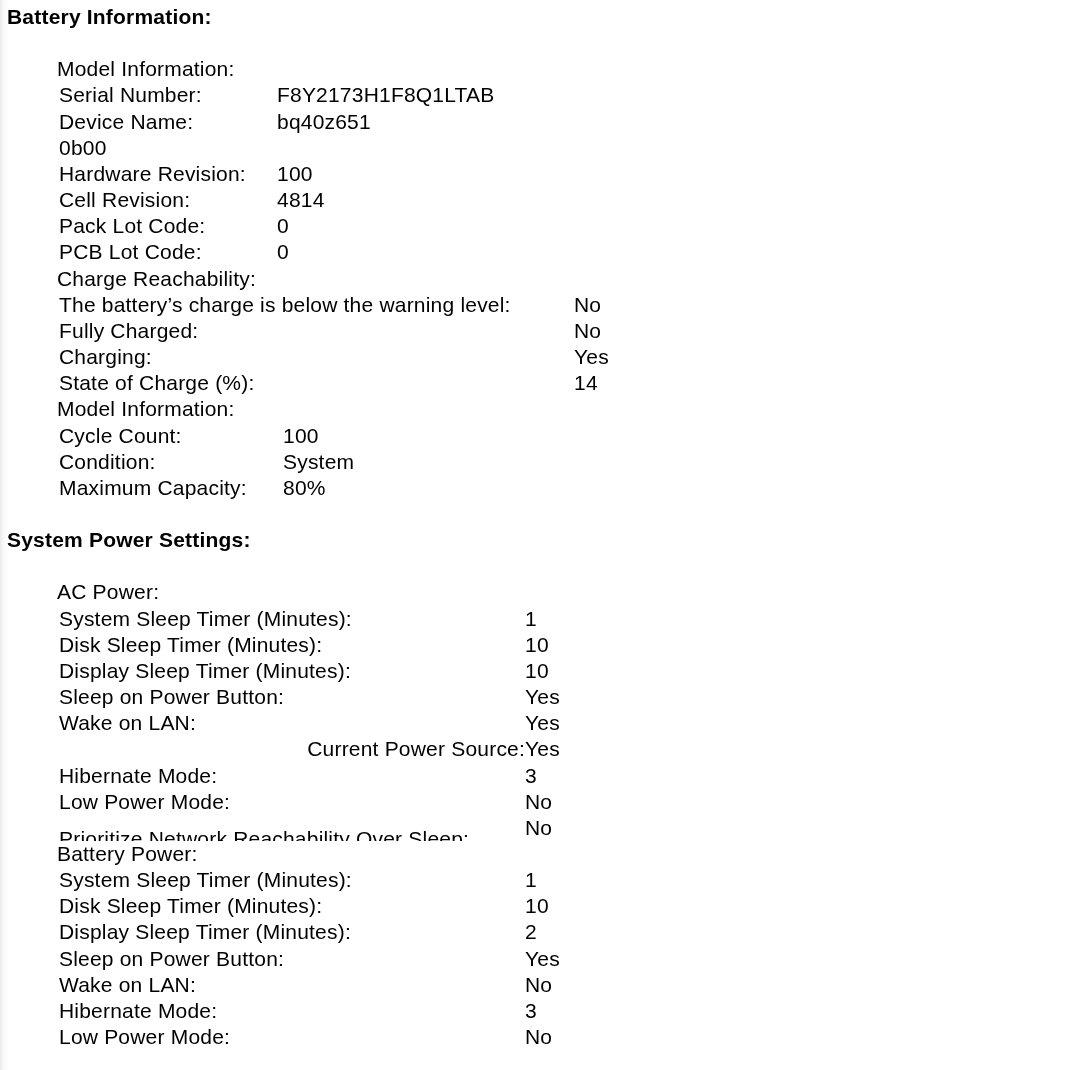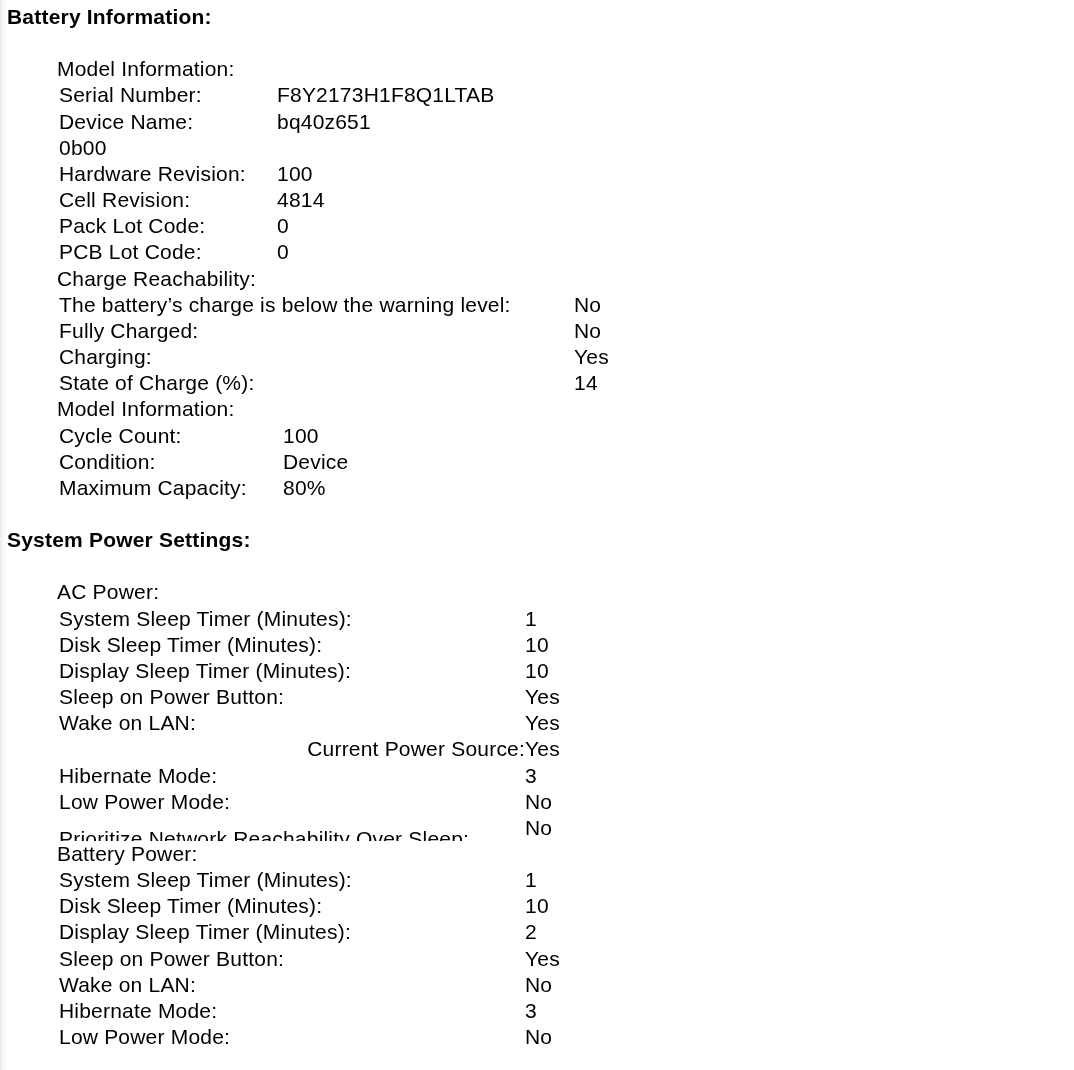--- a/index.html
+++ b/index.html
@@ -70,21 +70,21 @@
       <div class="line row"><span class="label" style="width: 218px;">Cell Revision:</span><span class="value">4814</span></div>
       <div class="line row"><span class="label" style="width: 218px;">Pack Lot Code:</span><span class="value">0</span></div>
       <div class="line row"><span class="label" style="width: 218px;">PCB Lot Code:</span><span class="value">0</span></div>
       <div class="line group">Charge Reachability:</div>
       <div class="line row"><span class="label" style="width: 515px;">The battery’s charge is below the warning level:</span><span class="value">No</span></div>
       <div class="line row"><span class="label" style="width: 515px;">Fully Charged:</span><span class="value">No</span></div>
       <div class="line row"><span class="label" style="width: 515px;">Charging:</span><span class="value">Yes</span></div>
       <div class="line row"><span class="label" style="width: 515px;">State of Charge (%):</span><span class="value">14</span></div>
       <div class="line group">Model Information:</div>
       <div class="line row"><span class="label" style="width: 224px;">Cycle Count:</span><span class="value">100</span></div>
-      <div class="line row"><span class="label" style="width: 224px;">Condition:</span><span class="value">Device</span></div>
+      <div class="line row"><span class="label" style="width: 224px;">Condition:</span><span class="value">System</span></div>
       <div class="line row"><span class="label" style="width: 224px;">Maximum Capacity:</span><span class="value">80%</span></div>
       <div class="line blank"></div>
       <div class="line header">System Power Settings:</div>
       <div class="line blank"></div>
       <div class="line group">AC Power:</div>
       <div class="line row"><span class="label" style="width: 466px;">System Sleep Timer (Minutes):</span><span class="value">1</span></div>
       <div class="line row"><span class="label" style="width: 466px;">Disk Sleep Timer (Minutes):</span><span class="value">10</span></div>
       <div class="line row"><span class="label" style="width: 466px;">Display Sleep Timer (Minutes):</span><span class="value">10</span></div>
       <div class="line row"><span class="label" style="width: 466px;">Sleep on Power Button:</span><span class="value">Yes</span></div>
       <div class="line row"><span class="label" style="width: 466px;">Wake on LAN:</span><span class="value">Yes</span></div>

